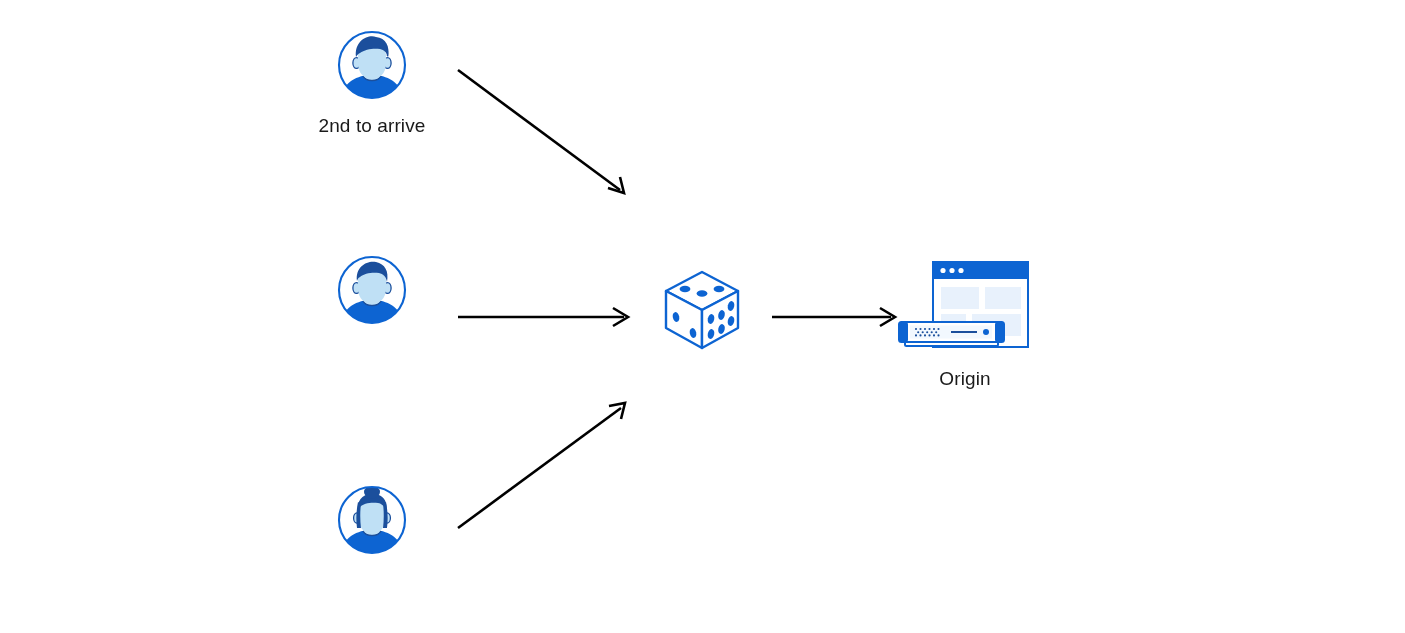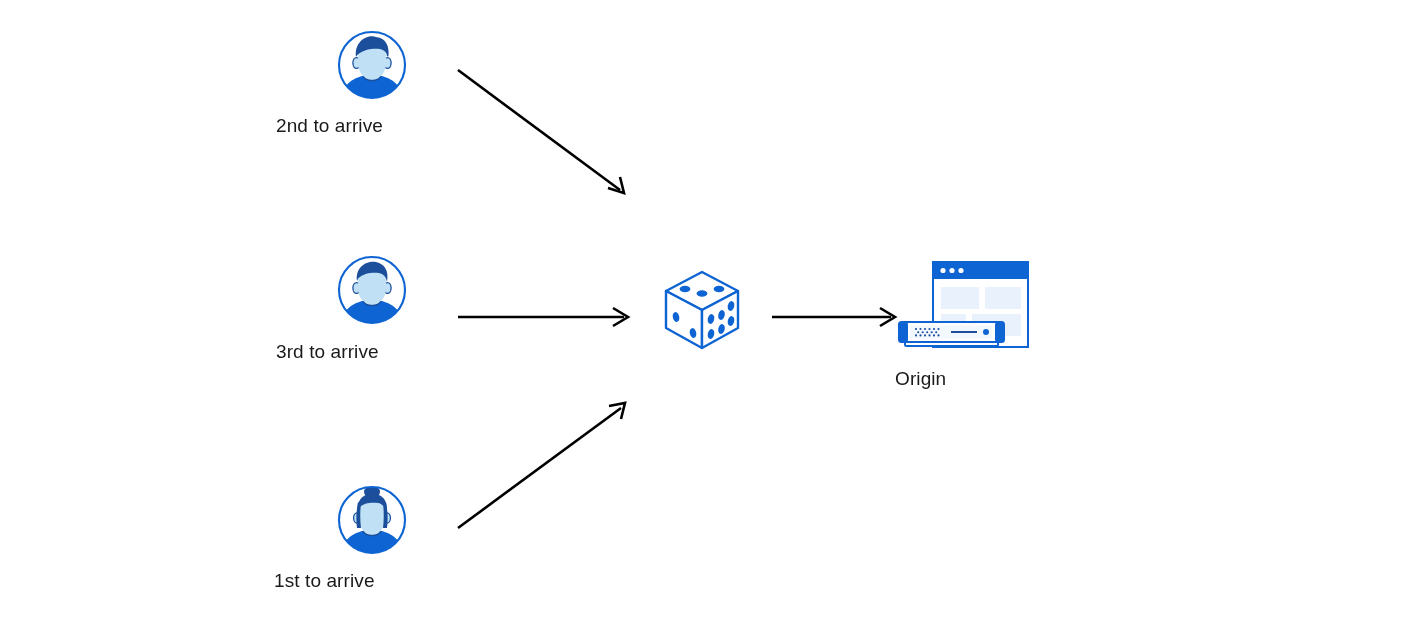--- a/index.html
+++ b/index.html
@@ -19,21 +19,21 @@
     left: 0;
     top: 0;
     width: 1405px;
     height: 633px;
   }
   .node {
     position: absolute;
   }
   .node-label {
     position: absolute;
-    text-align: left;
+    text-align: center;
     font-family: "Liberation Sans", sans-serif;
     font-size: 19px;
     color: #1a1a1a;
     white-space: nowrap;
     letter-spacing: 0.1px;
   }
   
   #user-0 { left: 336px; top: 29px; width: 72px; height: 72px; }
   #user-0-label { left: 276px; top: 115px; width: 192px; }
   #user-1 { left: 336px; top: 254px; width: 72px; height: 72px; }
@@ -117,21 +117,20 @@
         <path d="M27 47 C30 53 42 53 45 47" fill="none" stroke="#1b4f9c" stroke-width="1.6"></path>
         <path d="M29 36 L29 48 C31 51 41 51 43 48 L43 36 Z" fill="#bfe0f5"></path>
         <ellipse cx="20.5" cy="34" rx="3.6" ry="5.4" fill="#bfe0f5" stroke="#1b4f9c" stroke-width="1.3"></ellipse>
         <ellipse cx="51.5" cy="34" rx="3.6" ry="5.4" fill="#bfe0f5" stroke="#1b4f9c" stroke-width="1.3"></ellipse>
         <path d="M22 26 C22 14 50 14 50 26 L50 34 C50 45 43 50 36 50 C29 50 22 45 22 34 Z" fill="#bfe0f5"></path>
         <path d="M21 27 C19 12 32 6 40 8 C49 10 53 17 51 28 C50 22 47 20 43 19 C37 18 28 19 24 23 C22 24 21.6 25.5 21 27 Z" fill="#1b4f9c"></path>
       </g>
       <circle cx="36" cy="36" r="33" fill="none" stroke="#0d64d2" stroke-width="2.1"></circle>
     </svg>
   </div>
-  <div class="node-label" id="user-1-label">3rd to arrive</div>
 
   <div class="node" id="user-2">
     <svg width="72" height="72" viewBox="0 0 72 72" xmlns="http://www.w3.org/2000/svg">
       <defs>
         <clipPath id="clip-av2">
             <circle cx="36" cy="36" r="33"></circle>
           </clipPath>
       </defs>
       <circle cx="36" cy="36" r="33" fill="#ffffff"></circle>
       <g clip-path="url(#clip-av2)">
@@ -146,21 +145,20 @@
         <path d="M22 18 C20 28 20 37 21 44 L25 44 C24 36 24 27 25 20 Z" fill="#1b4f9c"></path>
         <path d="M50 18 C52 28 52 37 51 44 L47 44 C48 36 48 27 47 20 Z" fill="#1b4f9c"></path>
 
         <path d="M22 27 C20 13 32 8 40 10 C48 12 52 18 50 28 C49 22 46 20 42 19 C36 18 27 19 24 23 C23 24 22.5 25.5 22 27 Z" fill="#1b4f9c"></path>
 
         <ellipse cx="36" cy="8" rx="8" ry="6.5" fill="#1b4f9c"></ellipse>
       </g>
       <circle cx="36" cy="36" r="33" fill="none" stroke="#0d64d2" stroke-width="2.1"></circle>
     </svg>
   </div>
-  <div class="node-label" id="user-2-label">1st to arrive</div>
 
   <div class="node" id="dice-node">
     <svg width="84" height="84" viewBox="0 0 84 84" xmlns="http://www.w3.org/2000/svg">
       <g fill="none" stroke="#0d64d2" stroke-width="2.4" stroke-linejoin="round">
 
         <polygon points="42,4 78,23 42,42 6,23" fill="#ffffff"></polygon>
 
         <polygon points="6,23 42,42 42,80 6,60" fill="#ffffff"></polygon>
 
         <polygon points="78,23 78,60 42,80 42,42" fill="#ffffff"></polygon>

